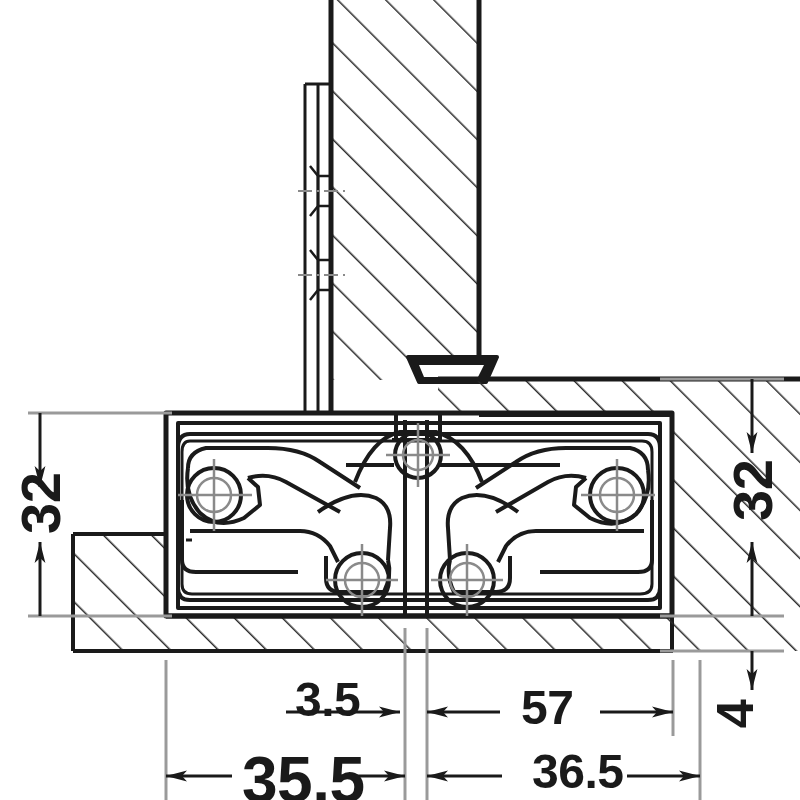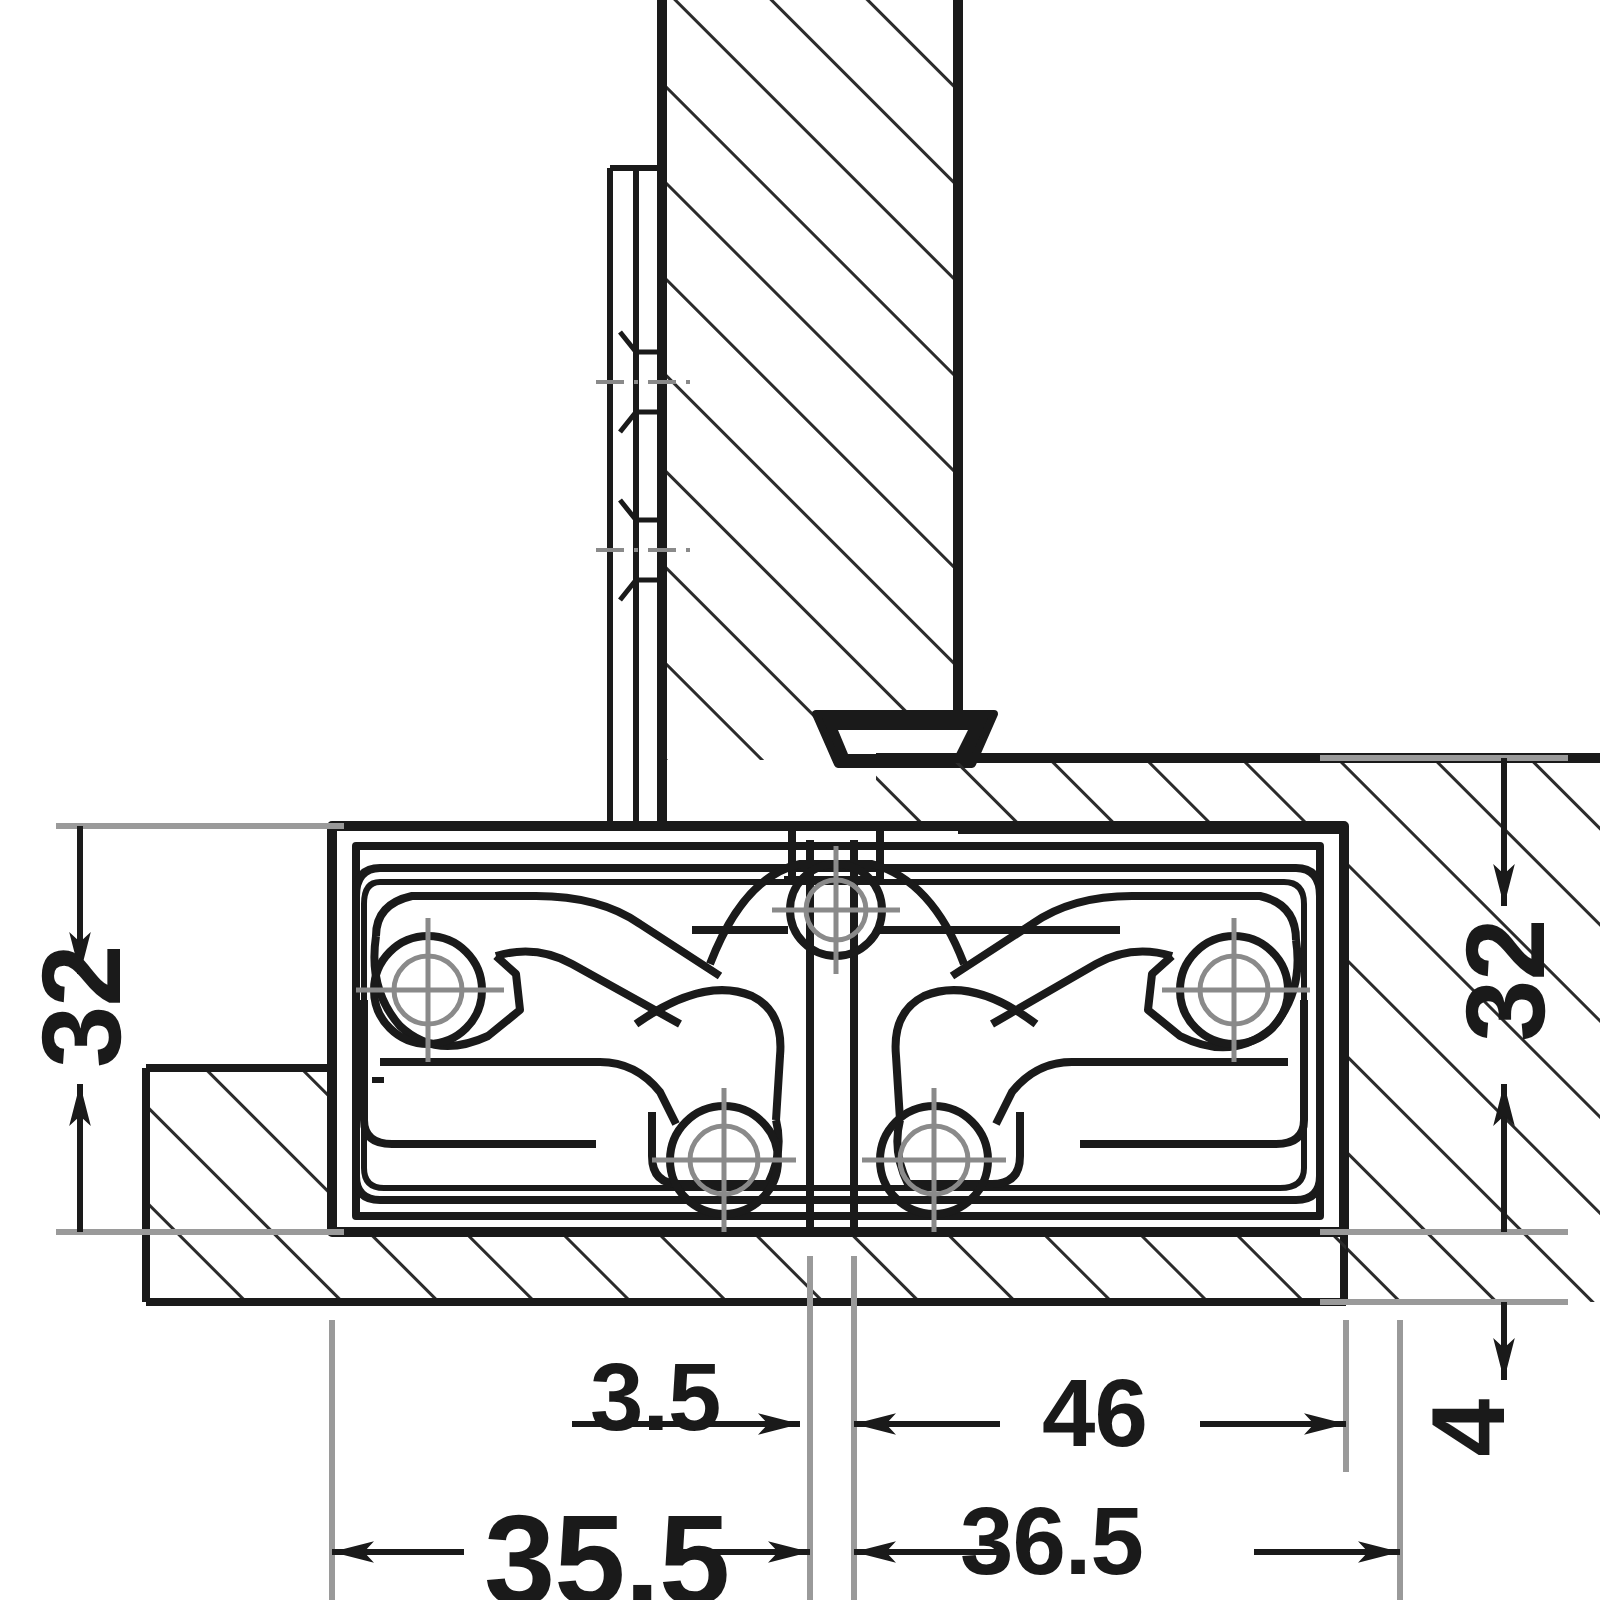--- a/index.html
+++ b/index.html
@@ -207,19 +207,19 @@
   </svg>
 
   <div class="dimtext rot90" style="left:18px;top:483px;width:46px;text-align:center;font-size:56px;">32</div>
 
   <div class="dimtext rot90" style="left:730px;top:470px;width:46px;text-align:center;font-size:56px;">32</div>
 
   <div class="dimtext rot90" style="left:712px;top:688px;width:46px;text-align:center;font-size:52px;">4</div>
 
   <div class="dimtext" style="left:295px;top:676px;font-size:48px;">3.5</div>
 
-  <div class="dimtext" style="left:521px;top:684px;font-size:48px;">46</div>
+  <div class="dimtext" style="left:521px;top:684px;font-size:48px;">57</div>
 
   <div class="dimtext" style="left:242px;top:748px;font-size:64px;">35.5</div>
 
-  <div class="dimtext" style="left:480px;top:748px;font-size:48px;">36.5</div>
+  <div class="dimtext" style="left:532px;top:748px;font-size:48px;">36.5</div>
 
 </div>
 
 </body></html>

